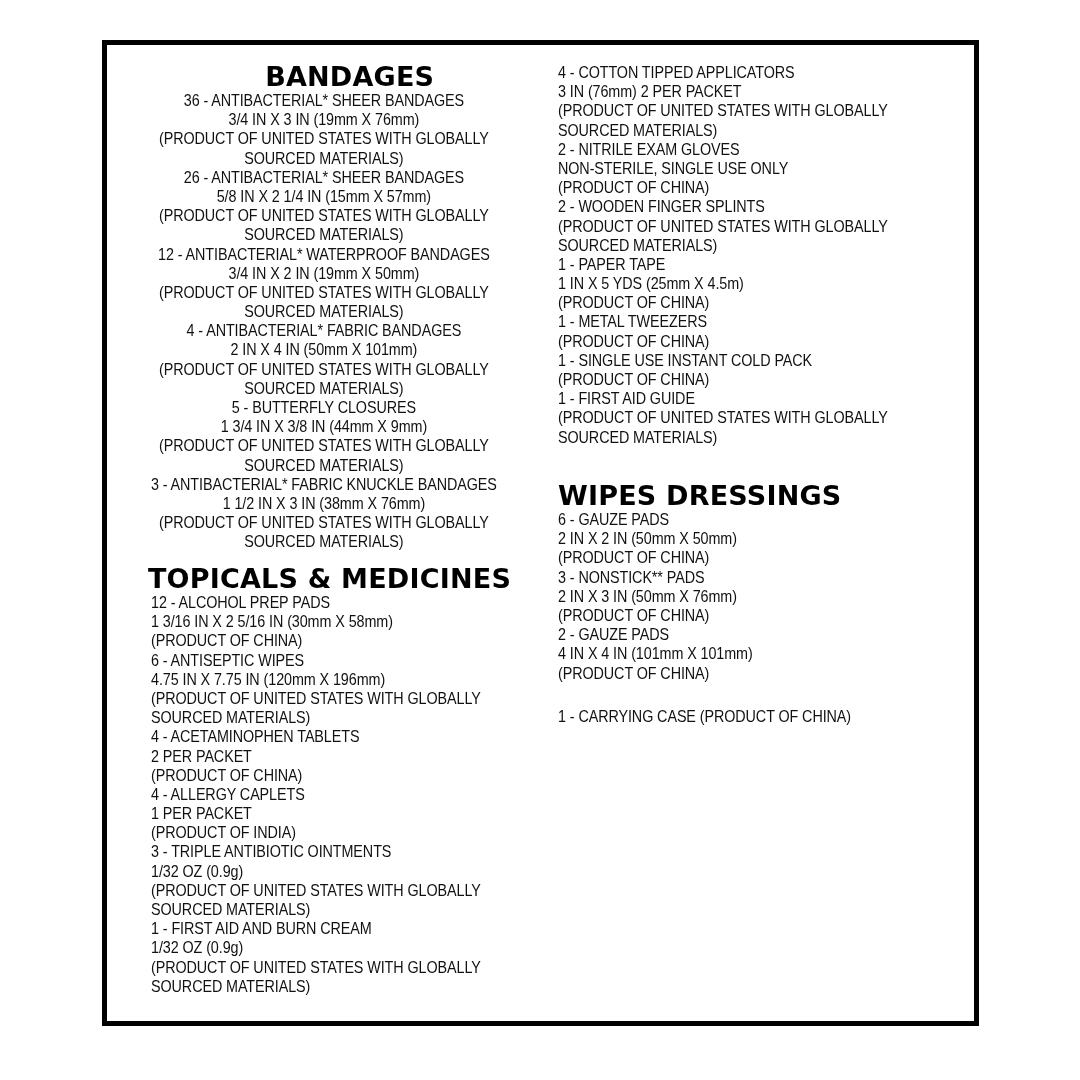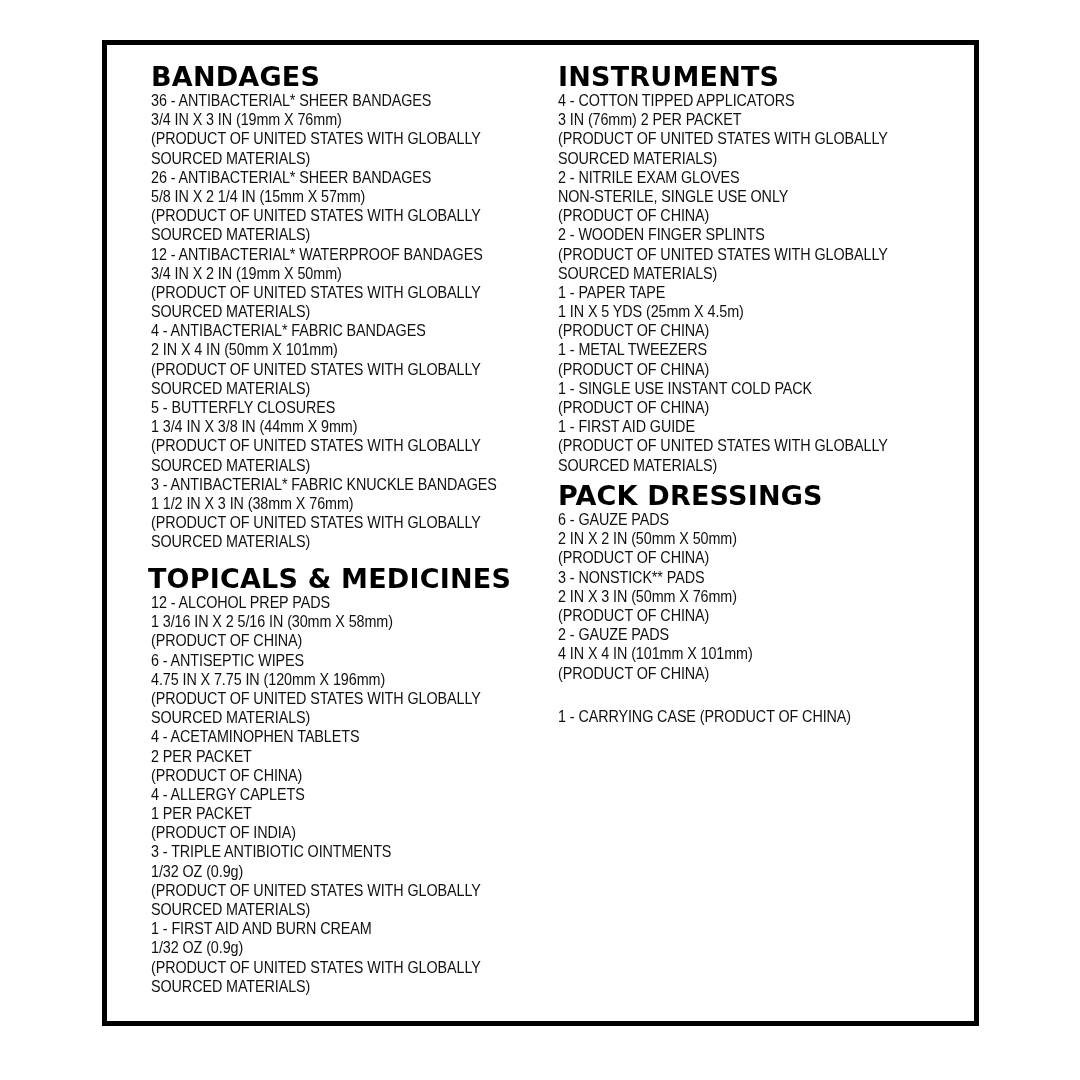--- a/index.html
+++ b/index.html
@@ -12,21 +12,21 @@
   .heading { font-family:"DejaVu Sans", sans-serif; font-weight:bold; font-size:27px; line-height:28px; letter-spacing:0.2px; color:#000; margin:0; transform:scaleX(1.0); transform-origin:left top; }
   .lines { transform:scaleX(0.87); transform-origin:left top; }
   .line { font-size:16.5px; line-height:19.2px; height:19.2px; color:#111; letter-spacing:-0.1px; }
 </style>
 </head>
 <body>
 
 <div class="frame"></div>
 
 <div class="col col-left">
-  <div class="section" style="top:63px;">
+  <div class="section" style="top:63px;text-align:center;">
     <h2 class="heading">BANDAGES</h2>
     <div class="lines">
         <div class="line">36 - ANTIBACTERIAL* SHEER BANDAGES</div>
         <div class="line">3/4 IN X 3 IN (19mm X 76mm)</div>
         <div class="line">(PRODUCT OF UNITED STATES WITH GLOBALLY</div>
         <div class="line">SOURCED MATERIALS)</div>
         <div class="line">26 - ANTIBACTERIAL* SHEER BANDAGES</div>
         <div class="line">5/8 IN X 2 1/4 IN (15mm X 57mm)</div>
         <div class="line">(PRODUCT OF UNITED STATES WITH GLOBALLY</div>
         <div class="line">SOURCED MATERIALS)</div>
@@ -72,21 +72,20 @@
         <div class="line">1 - FIRST AID AND BURN CREAM</div>
         <div class="line">1/32 OZ (0.9g)</div>
         <div class="line">(PRODUCT OF UNITED STATES WITH GLOBALLY</div>
         <div class="line">SOURCED MATERIALS)</div>
       </div>
   </div>
 </div>
 
 <div class="col col-right">
   <div class="section" style="top:63px;">
-    <h2 class="heading">INSTRUMENTS</h2>
     <div class="lines">
         <div class="line">4 - COTTON TIPPED APPLICATORS</div>
         <div class="line">3 IN (76mm) 2 PER PACKET</div>
         <div class="line">(PRODUCT OF UNITED STATES WITH GLOBALLY</div>
         <div class="line">SOURCED MATERIALS)</div>
         <div class="line">2 - NITRILE EXAM GLOVES</div>
         <div class="line">NON-STERILE, SINGLE USE ONLY</div>
         <div class="line">(PRODUCT OF CHINA)</div>
         <div class="line">2 - WOODEN FINGER SPLINTS</div>
         <div class="line">(PRODUCT OF UNITED STATES WITH GLOBALLY</div>
@@ -98,21 +97,21 @@
         <div class="line">(PRODUCT OF CHINA)</div>
         <div class="line">1 - SINGLE USE INSTANT COLD PACK</div>
         <div class="line">(PRODUCT OF CHINA)</div>
         <div class="line">1 - FIRST AID GUIDE</div>
         <div class="line">(PRODUCT OF UNITED STATES WITH GLOBALLY</div>
         <div class="line">SOURCED MATERIALS)</div>
       </div>
   </div>
 
   <div class="section" style="top:482px;">
-    <h2 class="heading">PACK DRESSINGS</h2>
+    <h2 class="heading">WIPES DRESSINGS</h2>
     <div class="lines">
         <div class="line">6 - GAUZE PADS</div>
         <div class="line">2 IN X 2 IN (50mm X 50mm)</div>
         <div class="line">(PRODUCT OF CHINA)</div>
         <div class="line">3 - NONSTICK** PADS</div>
         <div class="line">2 IN X 3 IN (50mm X 76mm)</div>
         <div class="line">(PRODUCT OF CHINA)</div>
         <div class="line">2 - GAUZE PADS</div>
         <div class="line">4 IN X 4 IN (101mm X 101mm)</div>
         <div class="line">(PRODUCT OF CHINA)</div>

